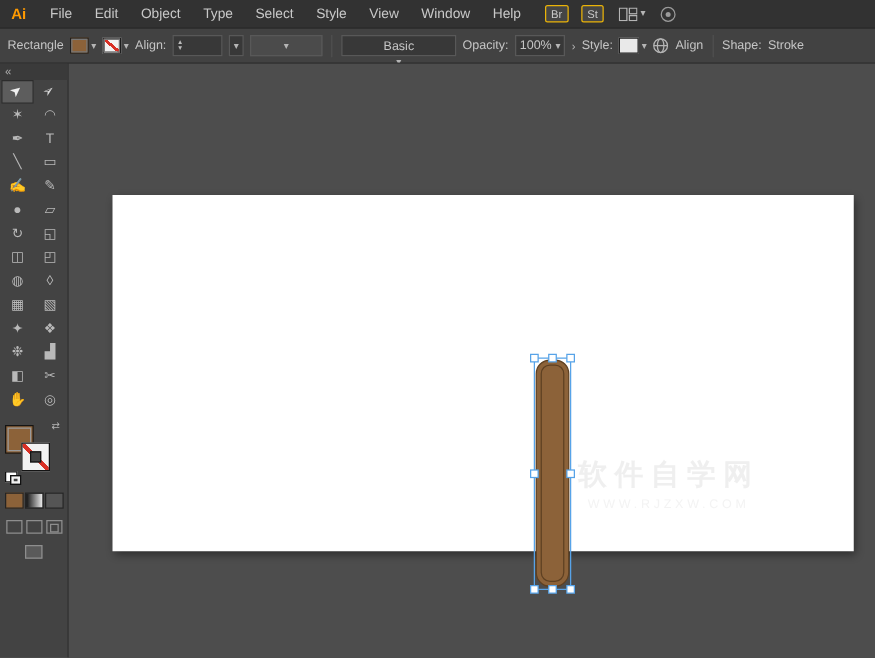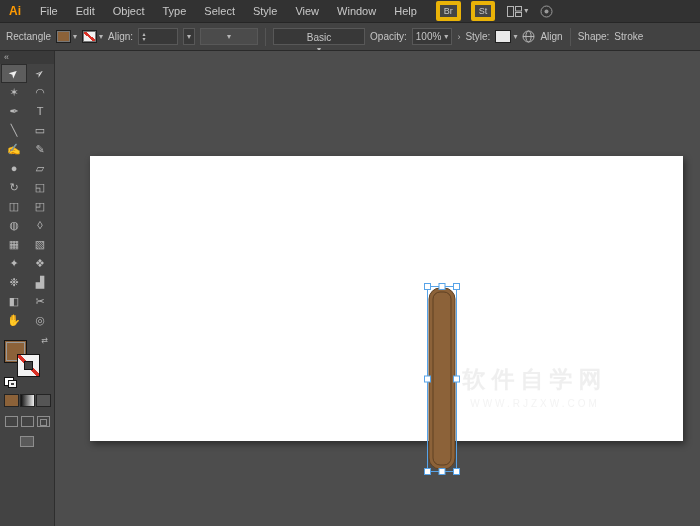--- a/index.html
+++ b/index.html
@@ -5,21 +5,21 @@
   * { margin:0; padding:0; box-sizing:border-box; }
   html,body { width:700px; height:526px; overflow:hidden; }
   body { font-family:"Liberation Sans", sans-serif; background:#4d4d4d; }
   .app { width:700px; height:526px; display:flex; flex-direction:column; }
 
   
   .menubar { flex:0 0 22px; background:#323232; border-bottom:1px solid #262626;
              display:flex; align-items:center; color:#c9c9c9; font-size:11px; }
   .ai-logo { color:#ff9a00; font-weight:bold; font-size:12px; padding:0 10px 0 9px; }
   .menu-item { padding:0 9px; height:22px; line-height:22px; cursor:default;text-align:center; }
-  .mb-btn { border:4px solid #eab308; background:#454545; color:#c9c9c9; font-size:9px;
+  .mb-btn { border:1px solid #eab308; background:#454545; color:#c9c9c9; font-size:9px;
             padding:1px 4px; border-radius:2px; margin-left:10px; }
   .mb-icon { margin-left:12px; display:flex; align-items:center; gap:2px; }
   .caret { font-size:8px; color:#b5b5b5; line-height:1; }
 
   
   .controlbar { flex:0 0 28px; background:#424242; border-bottom:1px solid #2a2a2a;
                 display:flex; align-items:center; gap:5px; padding:0 6px;
                 font-size:10px; color:#c5c5c5; white-space:nowrap; overflow:hidden; }
   .cb-label { color:#c5c5c5; }
   .cb-group { display:flex; align-items:center; gap:2px; }

